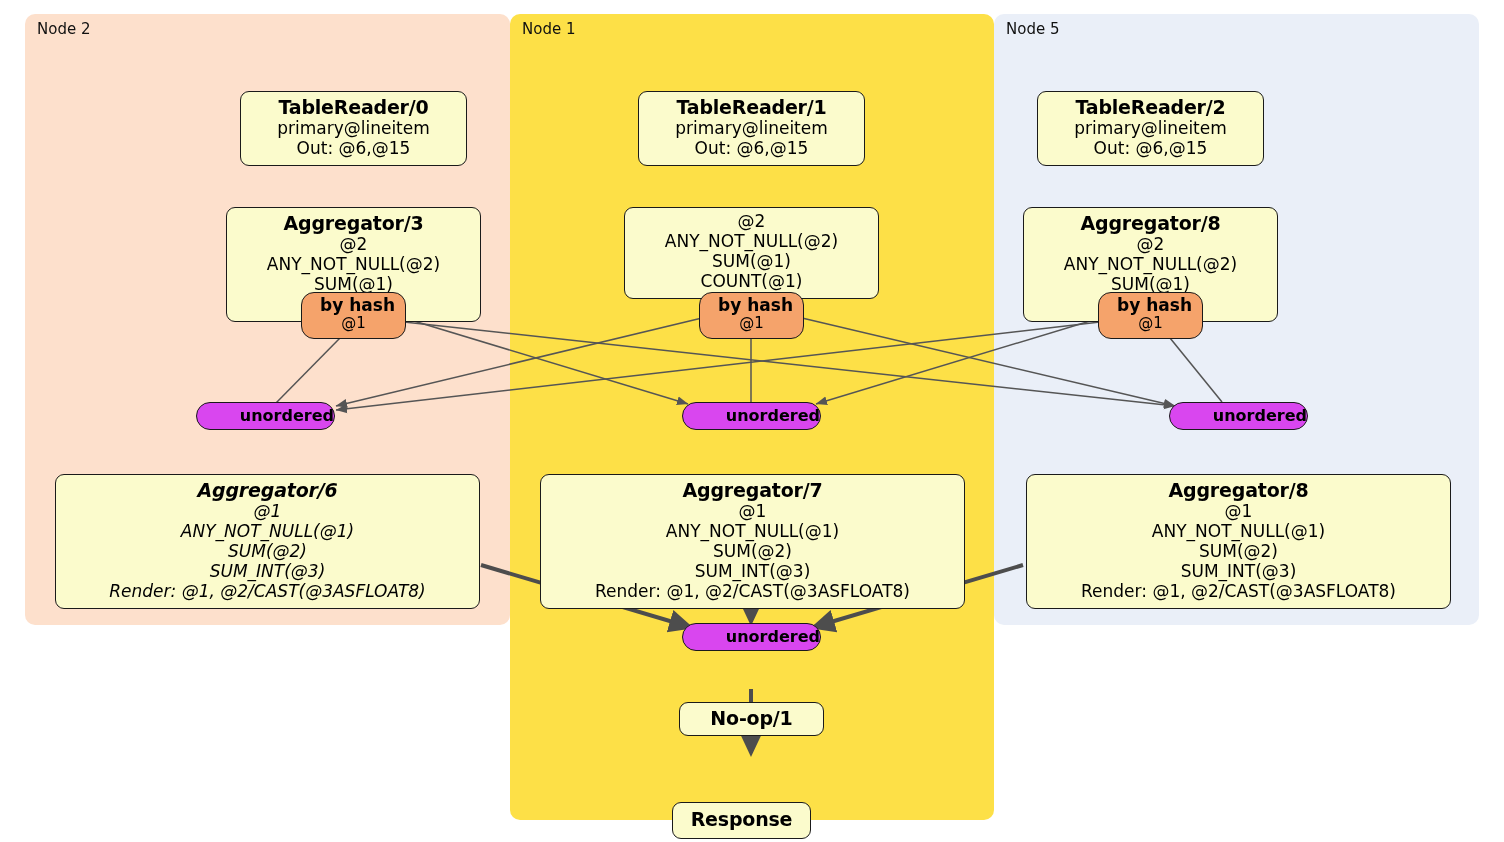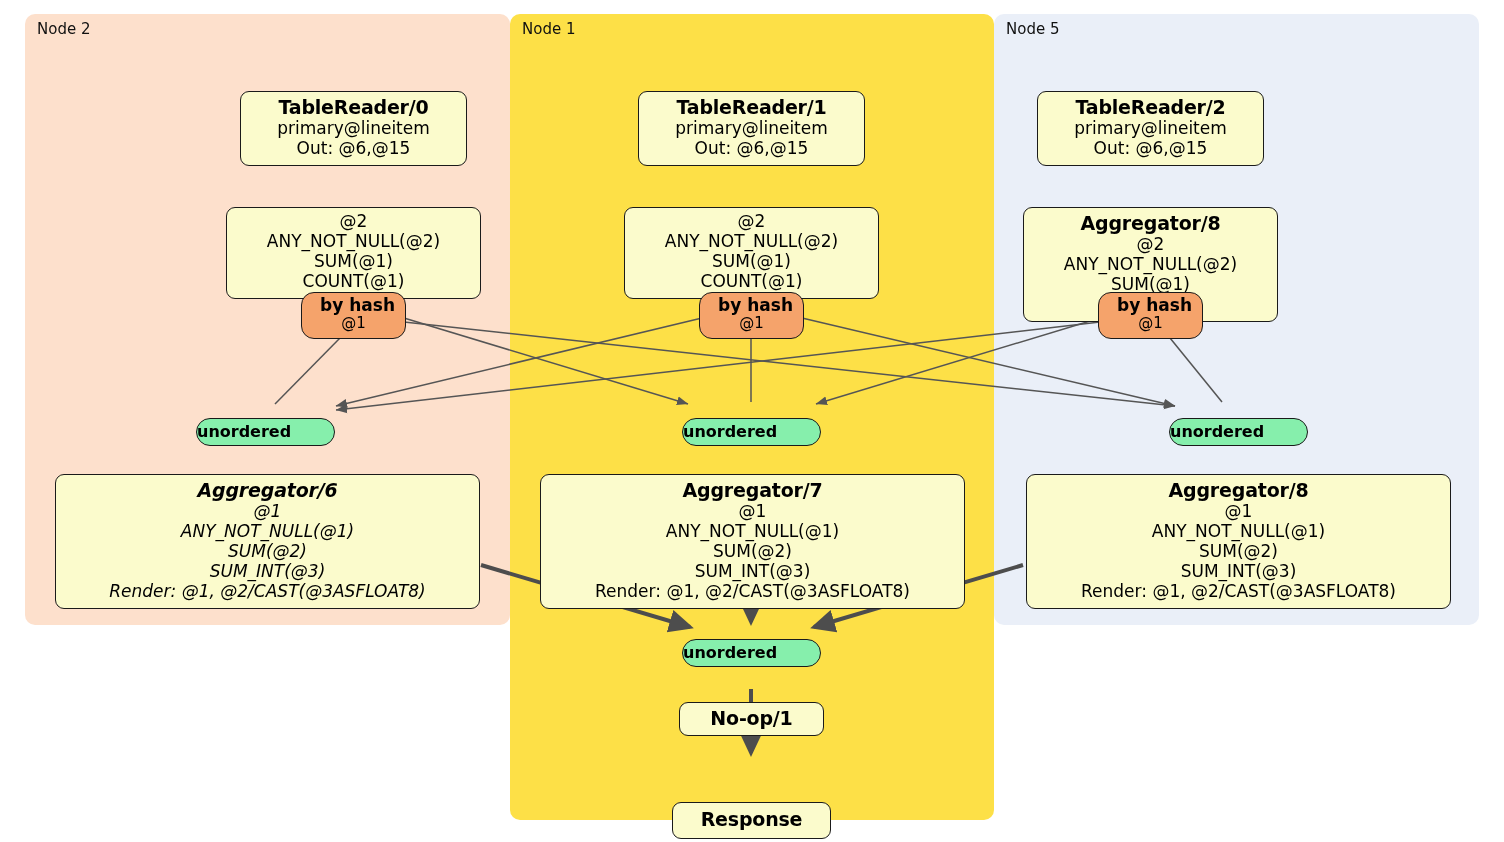--- a/index.html
+++ b/index.html
@@ -88,30 +88,29 @@
     margin-left: 8px;
   }
   .router-sub {
     display: block;
     font-size: 15px;
   }
   
   .sync-pill {
     position: absolute;
     box-sizing: border-box;
-    background: #86efac;
+    background: #d946ef;
     border: 1.6px solid #1a1a1a;
     border-radius: 14px;
-    text-align: left;
+    text-align: right;
     color: #000000;
     font-weight: bold;
     font-size: 16px;
     line-height: 26px;
     height: 28px;
-    margin-top: 16px;
   }
 </style>
 </head>
 <body>
 
 <div id="canvas">
 
   <div class="node-group" style="left:25px; top:14px; width:485px; height:611px; background:#FDE0CC;">
     <span class="node-group-label">Node 2</span>
   </div>
@@ -159,20 +158,21 @@
     <line x1="751" y1="689" x2="751" y2="753" stroke="#4d4d4d" stroke-width="4" marker-end="url(#ah-thick)"></line>
   </svg>
 
   <div class="proc-box" style="left:240px; top:44px; width:227px;">
     <span class="proc-title">TableReader/0</span>
     <span class="proc-line">primary@lineitem</span>
     <span class="proc-line">Out: @6,@15</span>
   </div>
 
   <div class="proc-box" style="left:226px; top:160px; width:255px;">
+    <span class="proc-title">Aggregator/3</span>
     <span class="proc-line">@2</span>
     <span class="proc-line">ANY_NOT_NULL(@2)</span>
     <span class="proc-line">SUM(@1)</span>
     <span class="proc-line">COUNT(@1)</span>
   </div>
 
   <div class="router-pill" style="left:301px; top:292px; width:105px; height:47px;">
     <span class="router-title">by hash</span>
     <span class="router-sub">@1</span>
   </div>
@@ -216,21 +216,21 @@
     <span class="proc-line">SUM_INT(@3)</span>
     <span class="proc-line">Render: @1, @2/CAST(@3ASFLOAT8)</span>
   </div>
 
   <div class="sync-pill" style="left:682px; top:623px; width:139px;">unordered</div>
 
   <div class="proc-box compact" style="left:679px; top:655px; width:145px; height:34px; padding-top:4px;">
     <span class="proc-title">No-op/1</span>
   </div>
 
-  <div class="proc-box compact" style="left:672px; top:755px; width:159px; height:37px; padding-top:5px;">
+  <div class="proc-box compact" style="left:672px; top:755px; width:139px; height:37px; padding-top:5px;">
     <span class="proc-title">Response</span>
   </div>
 
   <div class="proc-box" style="left:1037px; top:44px; width:227px;">
     <span class="proc-title">TableReader/2</span>
     <span class="proc-line">primary@lineitem</span>
     <span class="proc-line">Out: @6,@15</span>
   </div>
 
   <div class="proc-box" style="left:1023px; top:160px; width:255px;">

